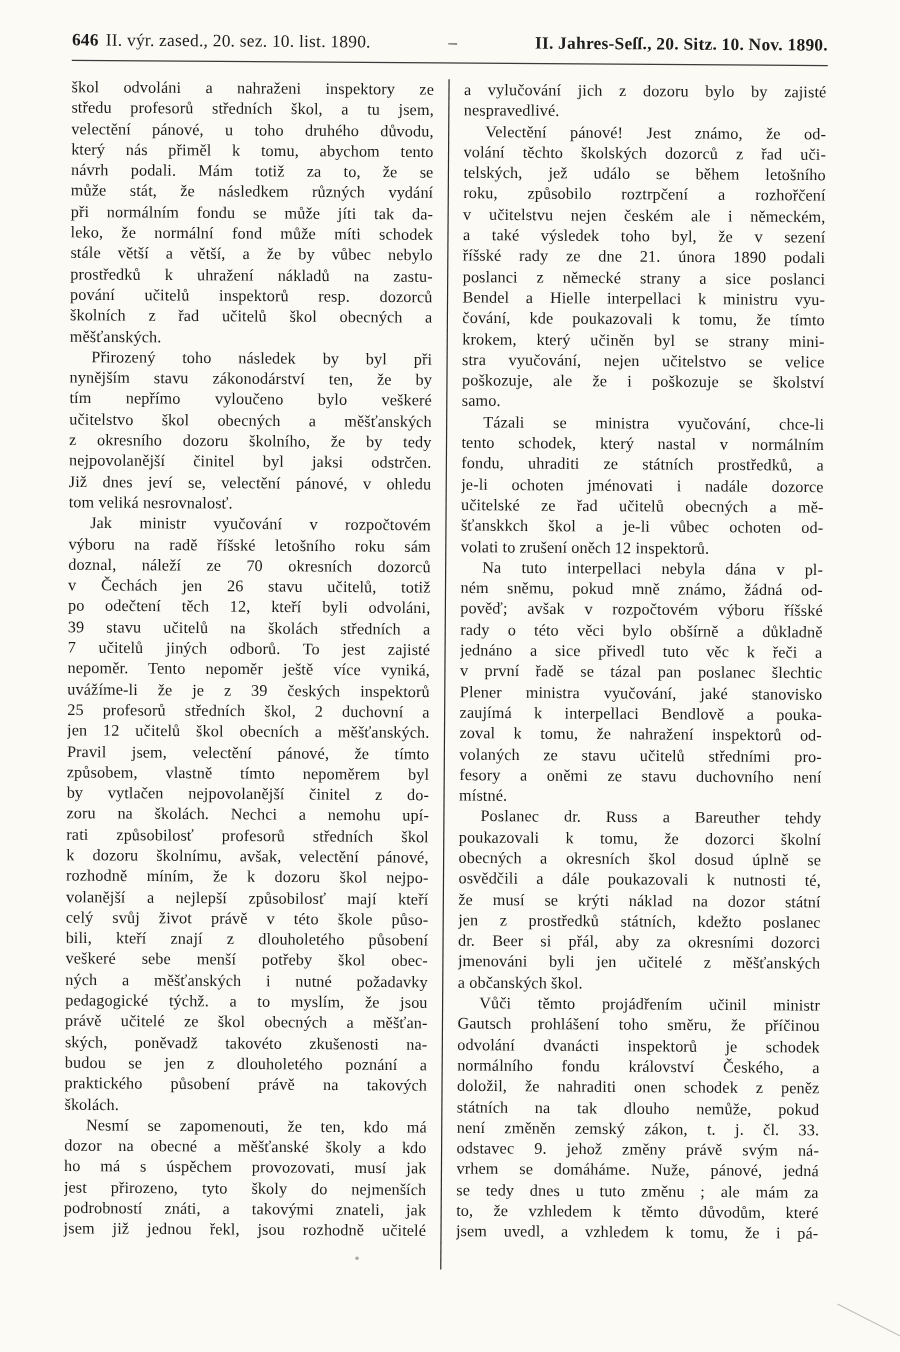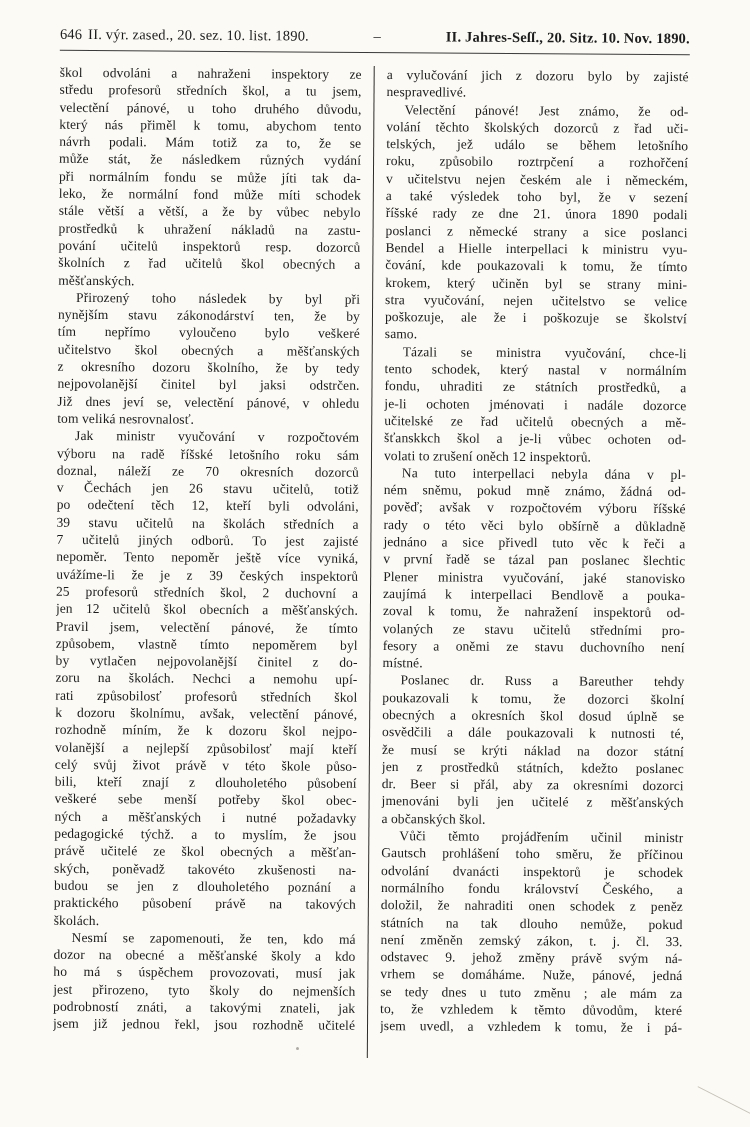--- a/index.html
+++ b/index.html
@@ -14,21 +14,21 @@
   .content {
     position:absolute; left:60px; top:26px; width:630px;
     transform:rotate(0.4deg); transform-origin:30px 0;
   }
   .header {
     display:flex; justify-content:space-between; align-items:baseline;
     font-size:14.5px; white-space:nowrap;
     padding-bottom:7px; border-bottom:1px solid #3a3a3a;
     letter-spacing:0.2px;
   }
-  .header .pg { font-weight:normal; margin-right:2px;text-align:center; }
+  .header .pg { font-weight:bold; margin-right:2px;text-align:center; }
   .header .fraktur { font-weight:bold; }
   .columns { display:flex; margin-top:13px; }
   .column { width:302px; font-size:13.5px; line-height:17.3px; letter-spacing:0.1px; }
   .divider { width:1px; background:#2e2c29; margin:0 12px 0 12px; height:992px; flex:none; }
   .text-line {
     height:17.3px; overflow:hidden;
     text-align:justify; text-align-last:justify; text-justify:inter-word;
   }
   .text-line.last { text-align-last:left; }
   .text-line.first { text-indent:18px; }

